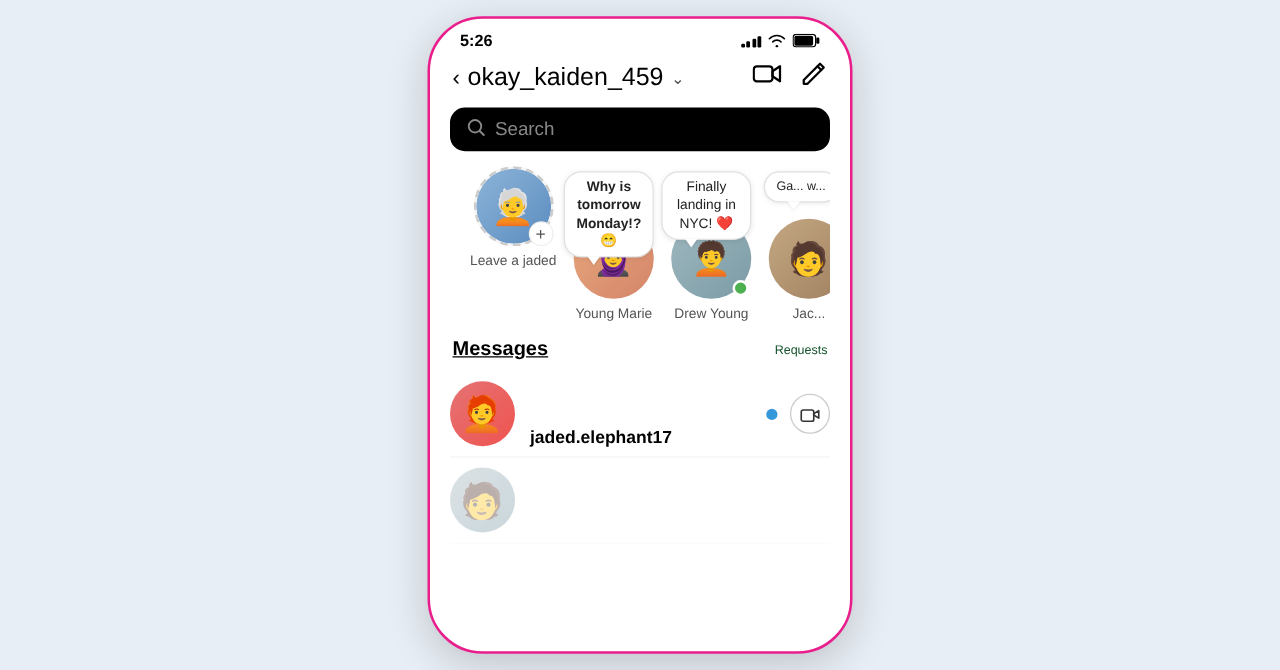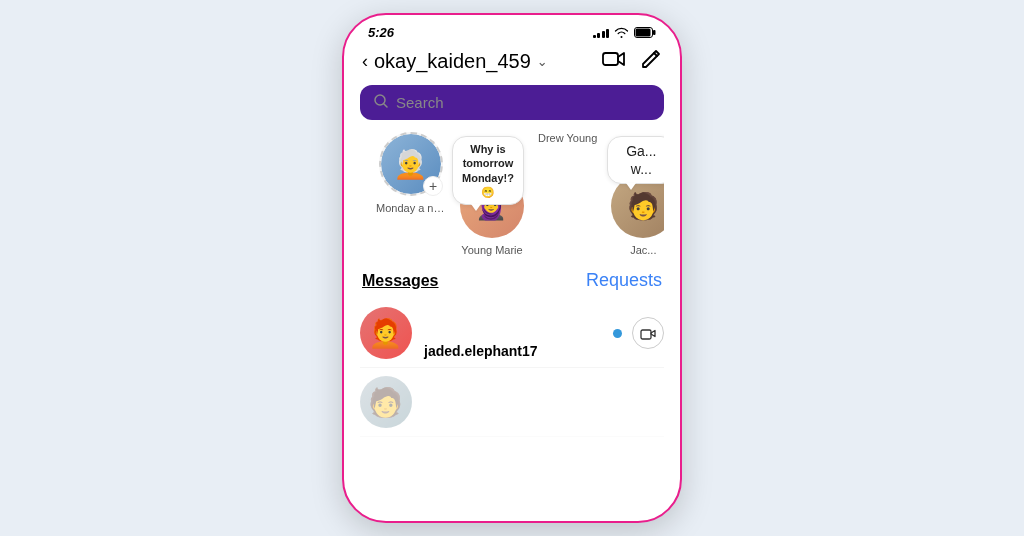--- a/index.html
+++ b/index.html
@@ -22,21 +22,20 @@
       position: relative;
       box-shadow: 0 8px 32px rgba(0,0,0,0.18);
     }
     .status-bar {
       display: flex;
       justify-content: space-between;
       align-items: center;
       padding: 10px 24px 4px;
       font-size: 13px;
       font-weight: 600;
-      font-style: italic;
     }
     .status-icons {
       display: flex;
       align-items: center;
       gap: 5px;
     }
     .signal-bars {
       display: flex;
       align-items: flex-end;
       gap: 1.5px;
@@ -77,21 +76,21 @@
       display: flex;
       gap: 14px;
       align-items: center;
     }
     .header-icon {
       font-size: 20px;
       color: #000;
     }
     .search-bar {
       margin: 0 16px 12px;
-      background: #4c1d95;
+      background: #000000;
       border-radius: 12px;
       padding: 9px 14px;
       display: flex;
       align-items: center;
       gap: 8px;
     }
     .search-icon {
       color: #888;
       font-size: 14px;
     }
@@ -202,22 +201,22 @@
       align-items: center;
       padding: 14px 18px 8px;
     }
     .messages-title {
       font-size: 16px;
       font-weight: 700;
       color: #000;
       text-decoration: underline;
     }
     .requests-link {
-      font-size: 18px;
-      color: #3b82f6;
+      font-size: 10px;
+      color: #14532d;
     }
     .message-list { padding: 0 16px; }
     .message-item {
       display: flex;
       align-items: center;
       gap: 12px;
       padding: 8px 0;
       border-bottom: 1px solid #f5f5f5;
     }
     .msg-avatar {
@@ -336,40 +335,47 @@
       <div class="story-item">
         <div class="story-avatar-wrap">
           <div class="add-note-circle">
 
             <div style="width:100%;height:100%;border-radius:50%;background:linear-gradient(135deg,#8db4d8,#5a8cbf);display:flex;align-items:center;justify-content:center;font-size:28px;">
               🧑‍🦳
             </div>
           </div>
           <div class="plus-badge">+</div>
         </div>
-        <span class="story-label">Monday a note</span>
+        <span class="story-label">Leave a jaded</span>
       </div>
 
       <div class="story-item" style="position:relative;">
         <div class="story-avatar-wrap" style="position:relative;margin-top:42px;font-weight:bold;">
           <div class="note-bubble">Why is tomorrow Monday!? 😁</div>
           <div class="story-avatar avatar-person2">
             <div class="avatar-face">🧕</div>
           </div>
         </div>
         <span class="story-label">Young Marie</span>
       </div>
 
       <div class="story-item" style="position:relative;">
+        <div class="story-avatar-wrap" style="position:relative;margin-top:42px;">
+          <div class="note-bubble">Finally landing in NYC! ❤️</div>
+          <div class="story-avatar avatar-person3">
+            <div class="avatar-face">🧑‍🦱</div>
+          </div>
+          <div class="online-dot"></div>
+        </div>
         <span class="story-label">Drew Young</span>
       </div>
 
       <div class="story-item" style="position:relative;">
         <div class="story-avatar-wrap" style="position:relative;margin-top:42px;">
-          <div class="note-bubble" style="left:-4px;font-size:14px;">Ga... w...</div>
+          <div class="note-bubble" style="left:-4px;font-size:10px;">Ga... w...</div>
           <div class="story-avatar avatar-person4">
             <div class="avatar-face">🧑</div>
           </div>
         </div>
         <span class="story-label">Jac...</span>
       </div>
 
     </div>
   </div>
 

